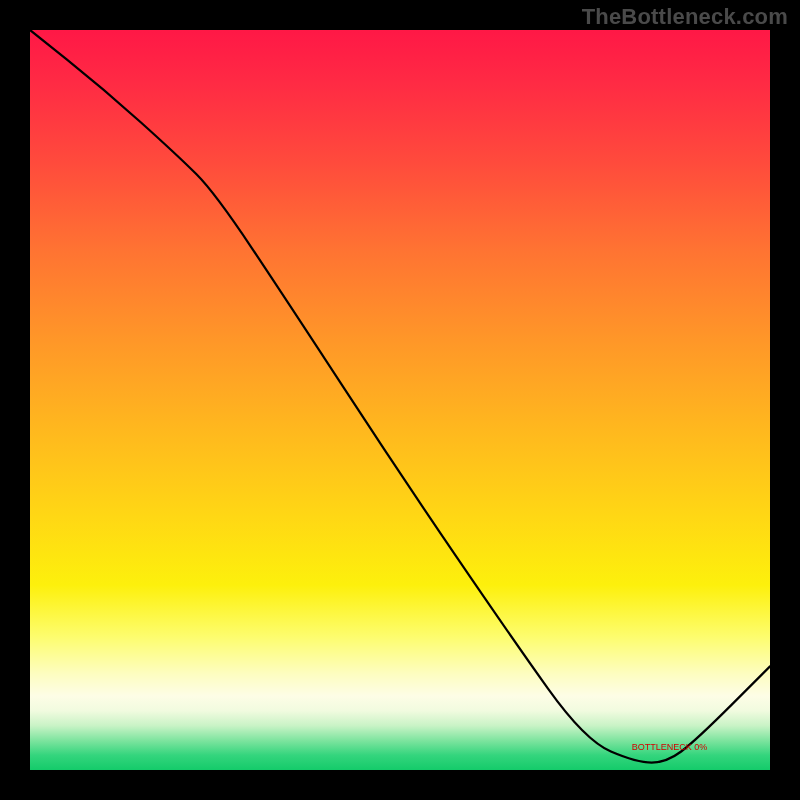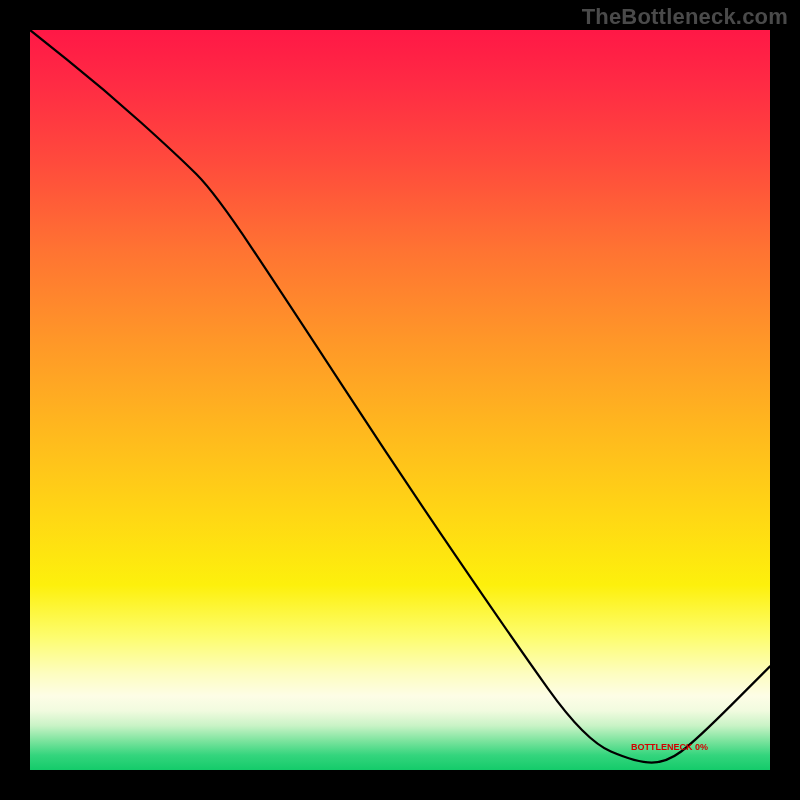--- a/index.html
+++ b/index.html
@@ -58,21 +58,21 @@
     color: #4a4a4a;
     font-size: 22px;
     font-weight: 600;
     letter-spacing: 0.2px;
     user-select: none;
   }
   .data-label {
     position: absolute;
     color: #d40000;
     font-size: 9px;
-    font-weight: 700;
+    font-weight: 400;
     white-space: nowrap;
     transform: translate(-50%, 0);
     user-select: none;
     padding-left: 36px;
   }
 </style>
 </head>
 <body>
 
 <div class="frame">

